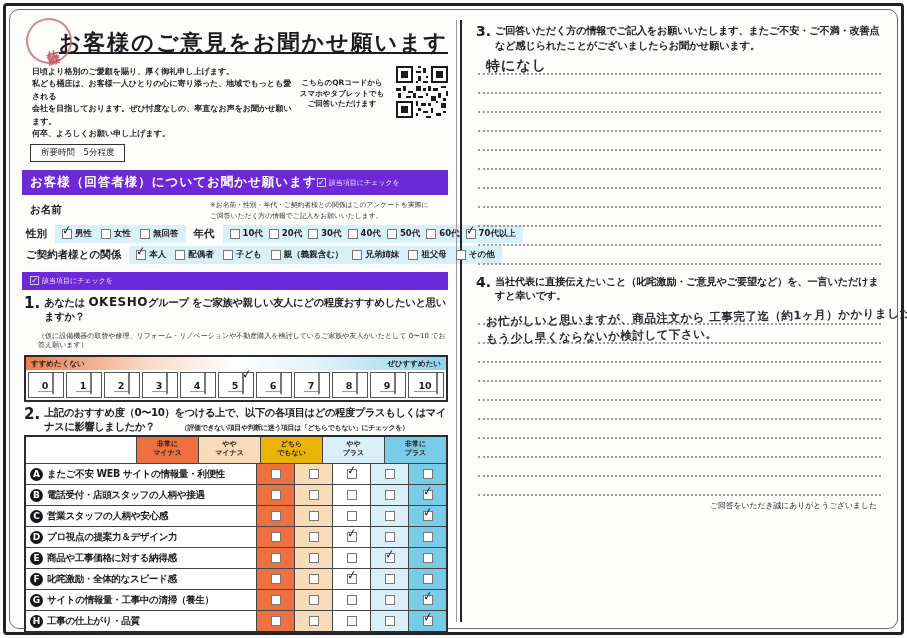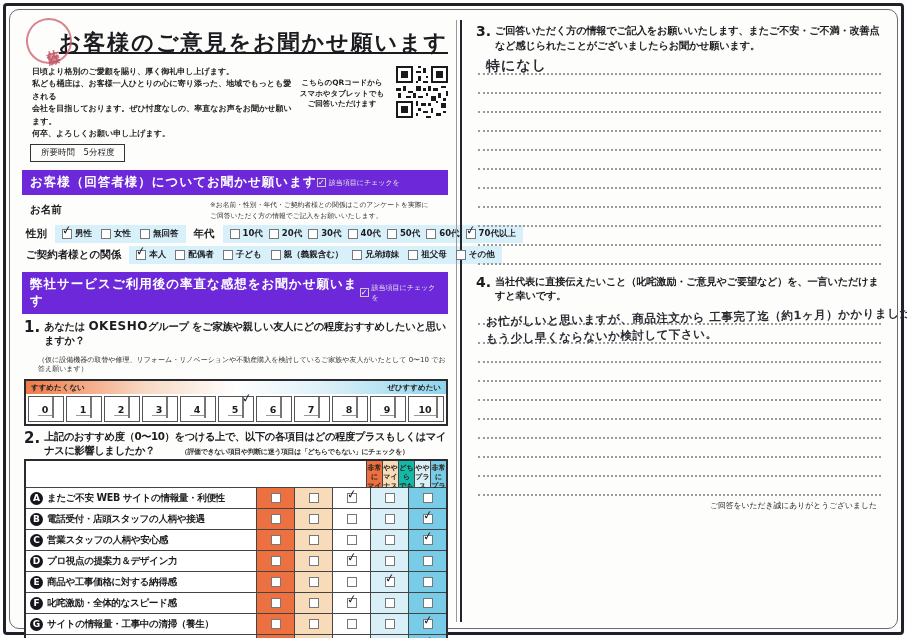--- a/index.html
+++ b/index.html
@@ -63,21 +63,21 @@
 
   
   .q2-table { border:2px solid #2a2a30; margin:2px 0 3px 2px; }
   .tr { display:flex; border-top:1px solid #444; }
   .tr:first-child { border-top:none; }
   .td-label { flex:1; display:flex; align-items:center; gap:4px; padding:2px 4px; background:#fff; }
   .td-label .letter { width:13px; height:13px; border-radius:50%; background:#15151c; color:#fff; font-size:9px;
                       font-weight:bold; display:flex; align-items:center; justify-content:center; flex:0 0 auto; }
   .td-label .row-text { font-size:9.6px; font-weight:bold; letter-spacing:-0.4px; white-space:nowrap; }
   .td-cell { width:38px; display:flex; align-items:center; justify-content:center; border-left:1px solid #444; }
-  .th-cell { width:16px; border-left:1px solid #444; text-align:center; font-size:7px; font-weight:bold;
+  .th-cell { width:62px; border-left:1px solid #444; text-align:center; font-size:7px; font-weight:bold;
              line-height:1.25; padding:3px 0; color:#2a2018; }
   .th-spacer { flex:1; background:#fff; }
   .q2-row { height:21px; }
   .q2-head { height:26px; }
   .dotted-line { border-bottom:2px dotted #9a9a9a; height:19px; position:relative; }
 
   
   .rq { display:flex; margin-bottom:2px; }
   .rq .q-num { font-size:14px; }
   .rq .q-text { font-size:10.2px; letter-spacing:-0.2px; line-height:1.45; }
@@ -271,21 +271,20 @@
             </span>
             <span class="opt">
               <span class="checkbox"></span>
               <span>その他</span>
             </span>
           </span>
       </div>
 
       
       <div class="bar" style="margin-top:8px;">
-        <span class="bar-title">弊社サービスご利用後の率直な感想をお聞かせ願います</span>
         <span class="badge">
           <span class="bicon">✓</span>
           <span>該当項目にチェックを</span>
         </span>
       </div>
 
       
       <div class="q-head">
         <span class="q-num">1.</span>
         <span class="q-text"><span>あなたは </span><span class="brand">OKESHO</span><span>グループ をご家族や親しい友人にどの程度おすすめしたいと思いますか？</span></span>
@@ -322,21 +321,21 @@
           <div class="tr q2-head">
             <div class="th-spacer"></div>
             <div class="th-cell" style="background: rgb(237, 113, 64);">
               <div>非常に</div>
               <div>マイナス</div>
             </div>
             <div class="th-cell" style="background: rgb(248, 220, 185);">
               <div>やや</div>
               <div>マイナス</div>
             </div>
-            <div class="th-cell" style="background: #14b8a6;">
+            <div class="th-cell" style="background: #eab308;">
               <div>どちら</div>
               <div>でもない</div>
             </div>
             <div class="th-cell" style="background: rgb(217, 240, 249);">
               <div>やや</div>
               <div>プラス</div>
             </div>
             <div class="th-cell" style="background: rgb(121, 204, 231);">
               <div>非常に</div>
               <div>プラス</div>

